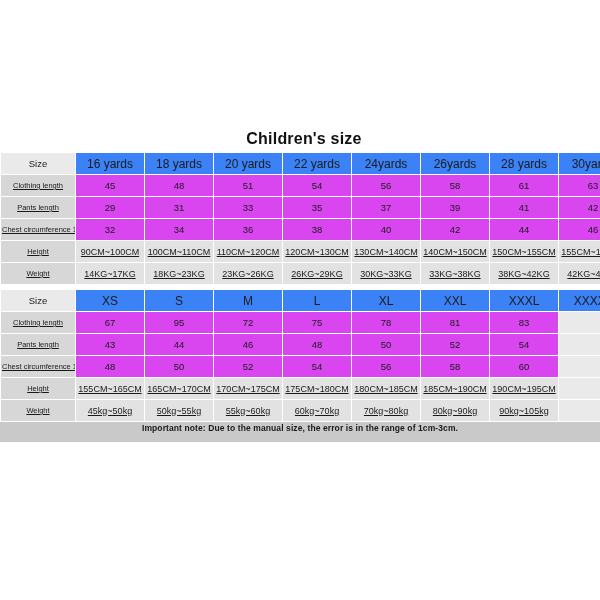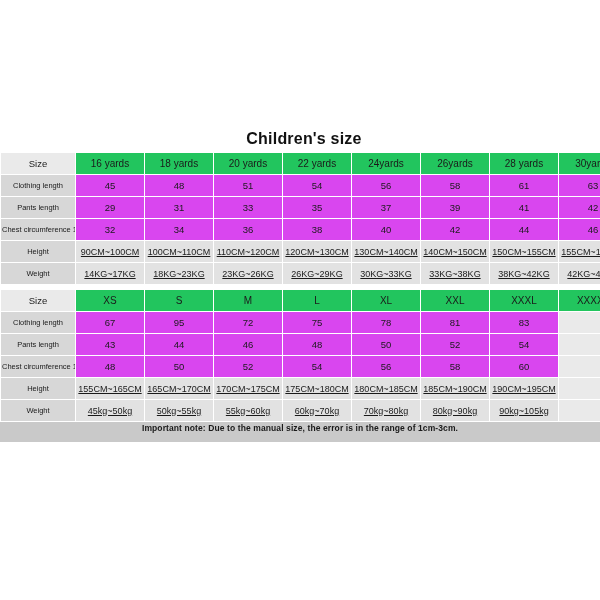--- a/index.html
+++ b/index.html
@@ -49,24 +49,25 @@
     font-size: 9.5px;
     height: 21px;
     padding: 0 1px;
     overflow: hidden;
     white-space: nowrap;
   }
   table.size-table td.rowhead {
     background: #d7d7d7;
     font-size: 7.5px;
     color: #1a1a1a;
+    text-decoration: underline;
   }
   table.size-table tr.header-row td {
-    background: #22c55e;
-    font-size: 10px;
+    background: #3b82f6;
+    font-size: 12px;
   }
   table.size-table tr.header-row td.colhead {
     background: #eaeaea;
     font-size: 9.5px;
     text-align: center;
   }
   table.size-table td.cell {
     background: #d946ef;
   }
   table.size-table td.cell-alt {

